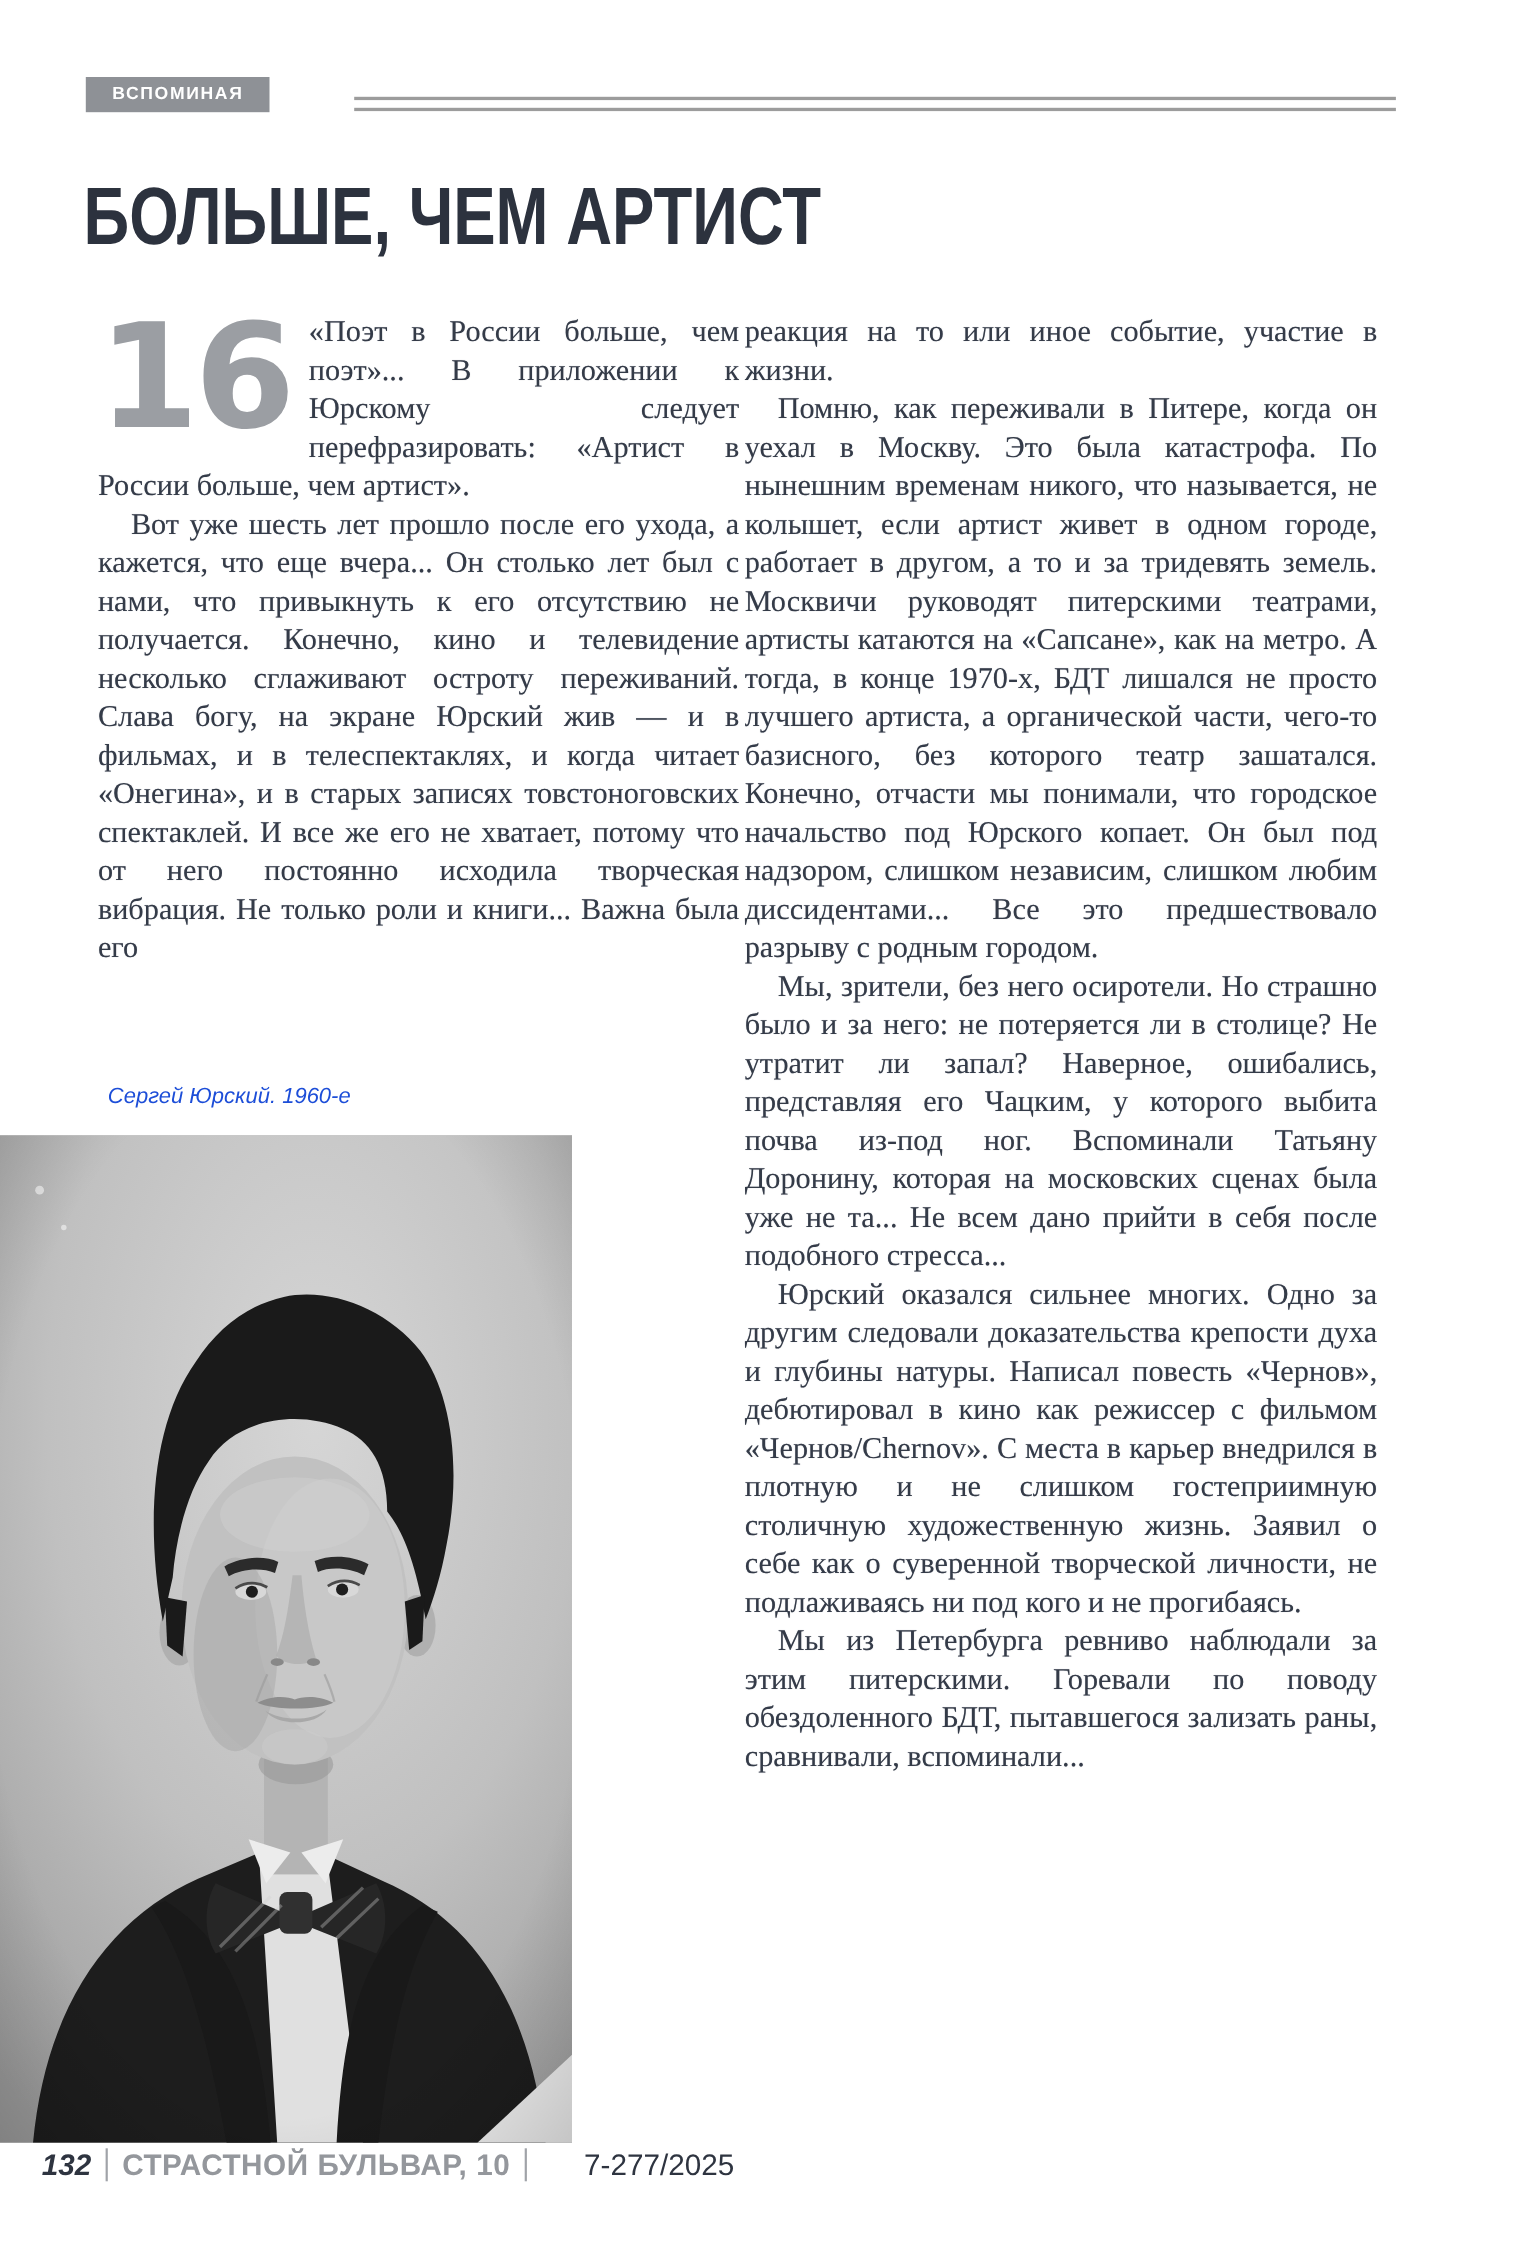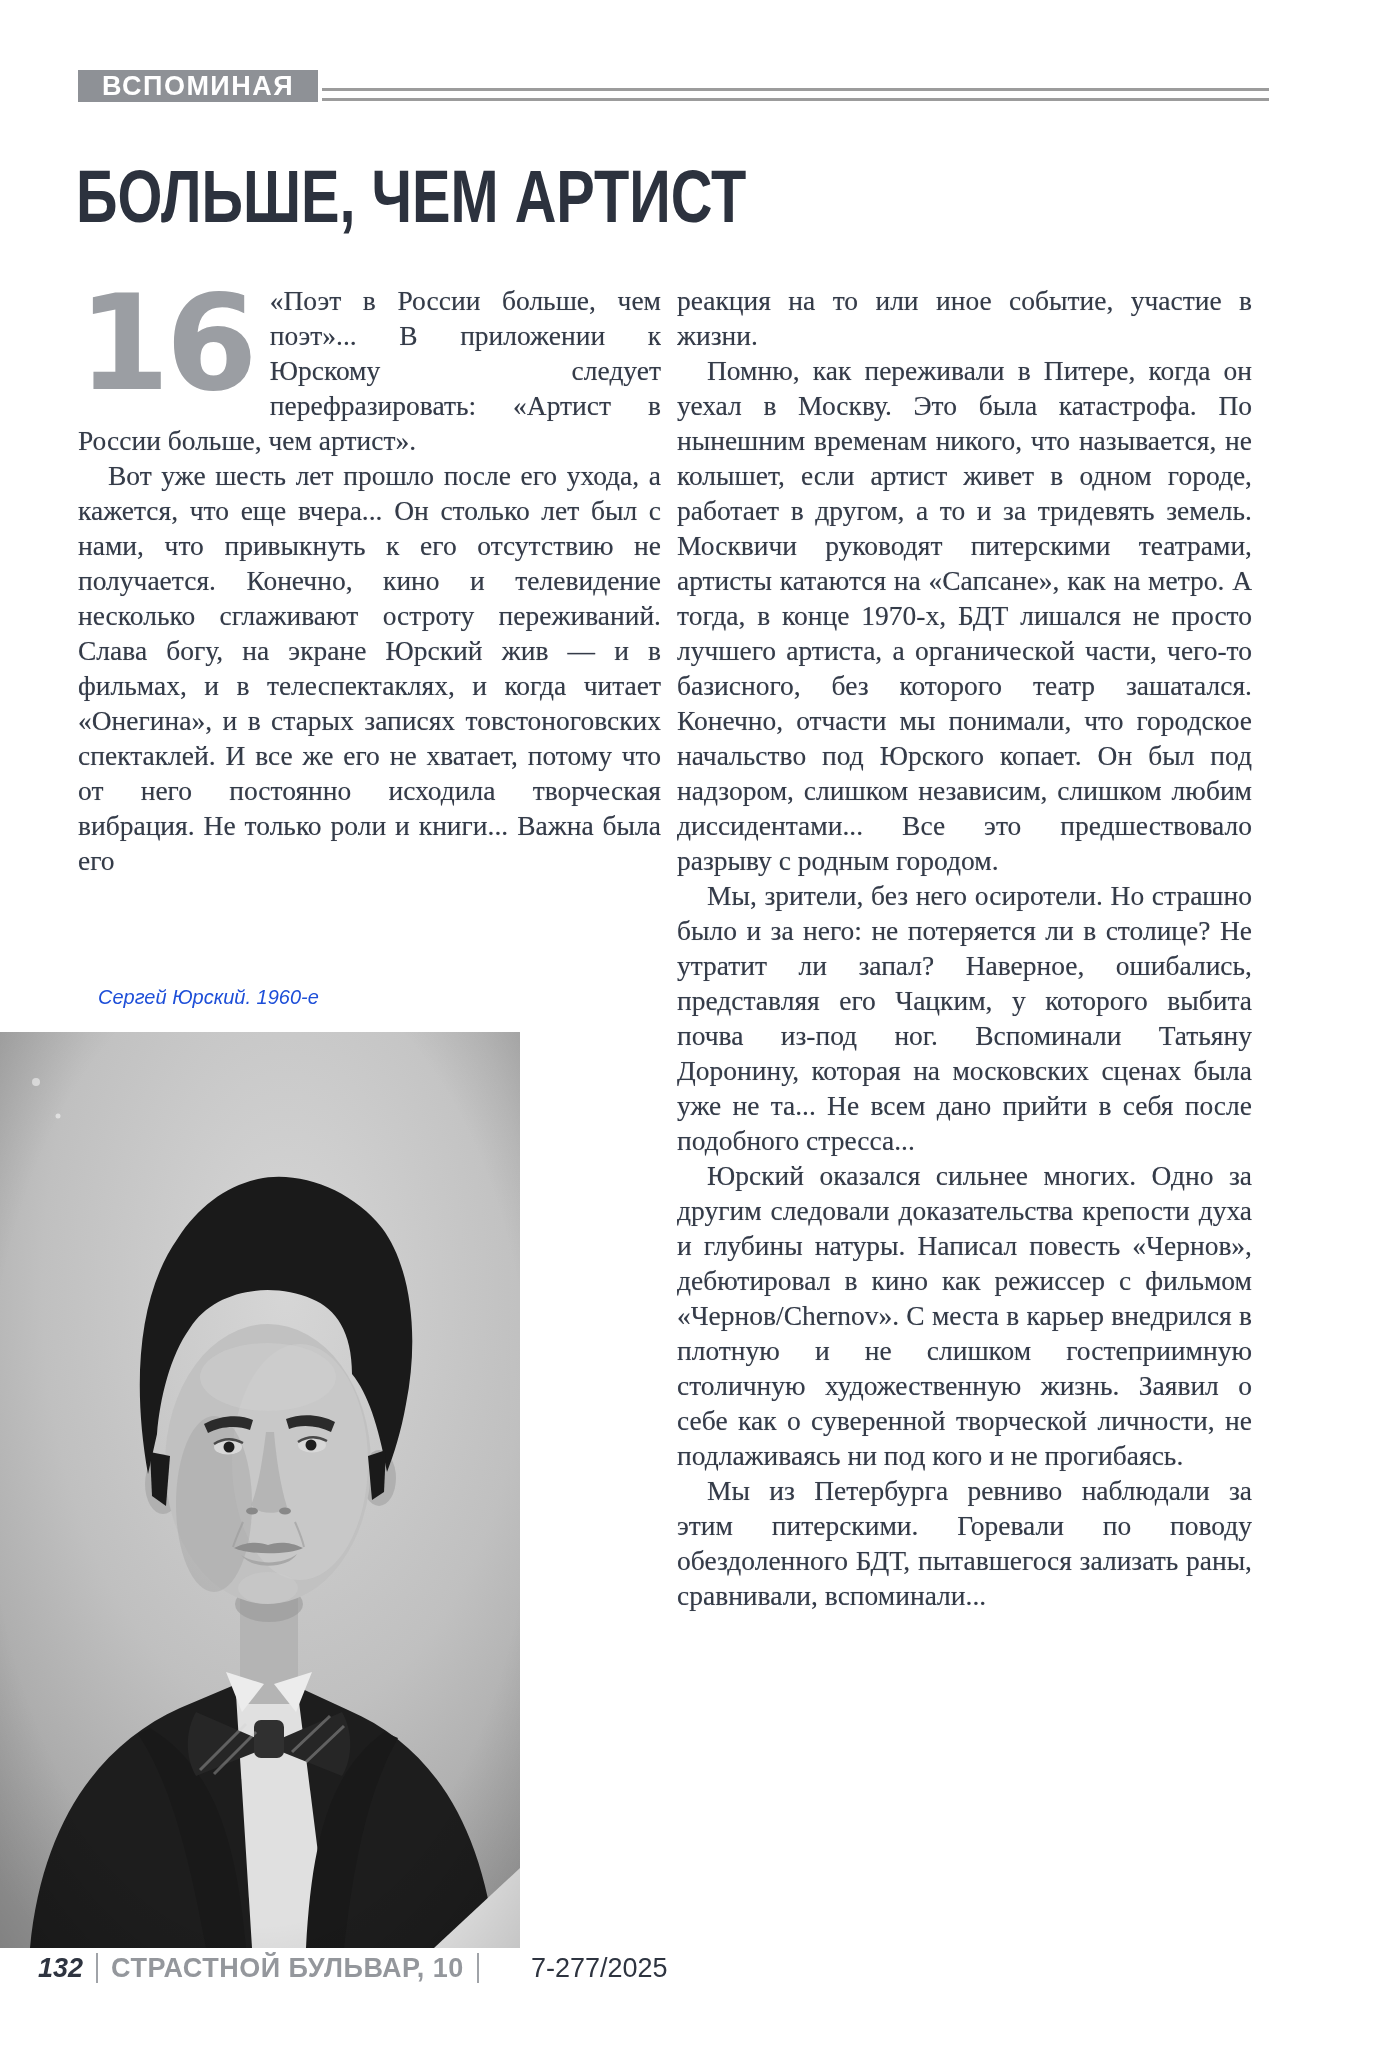--- a/index.html
+++ b/index.html
@@ -11,21 +11,21 @@
     font-family:"Liberation Serif", serif;
   }
   
   .tag{
     position:absolute;left:78px;top:70px;
     height:32px;line-height:32px;
     padding:0 24px;
     background:var(--tag-bg,#8e9196);
     color:#ffffff;
     font-family:"Liberation Sans", sans-serif;
-    font-weight:bold;font-size:27px;letter-spacing:1.5px;
+    font-weight:bold;font-size:16px;letter-spacing:1.5px;
   }
   .rule{
     position:absolute;left:322px;right:112px;height:3px;
     background:var(--rule-color,#9c9c9c);
   }
   .rule.r1{top:88px;}
   .rule.r2{top:98px;}
   
   h1.title{
     position:absolute;left:76px;top:158px;margin:0;
@@ -35,21 +35,21 @@
     letter-spacing:0px;white-space:nowrap;
     transform:scaleX(0.78);transform-origin:left top;
   }
   
   .col{
     position:absolute;top:283px;
     font-size:27.5px;line-height:35px;
     color:var(--body-color,#343b48);
     text-align:justify;
   }
-  .col-left{left:78px;width:583px;height:694px;overflow:hidden;}
+  .col-left{left:89px;width:583px;height:694px;overflow:hidden;}
   .col-right{left:677px;width:575px;height:1660px;overflow:hidden;}
   .col p{margin:0;text-shadow:0 0 0.7px rgba(90,95,110,.55);}
   .col p.indent{text-indent:30px;}
   .dropcap{
     float:left;
     font-family:"DejaVu Sans", sans-serif;
     font-weight:bold;
     font-size:132px;line-height:0.82;
     color:var(--dropcap-color,#9b9ea3);
     margin:6px 16px 0 0;

